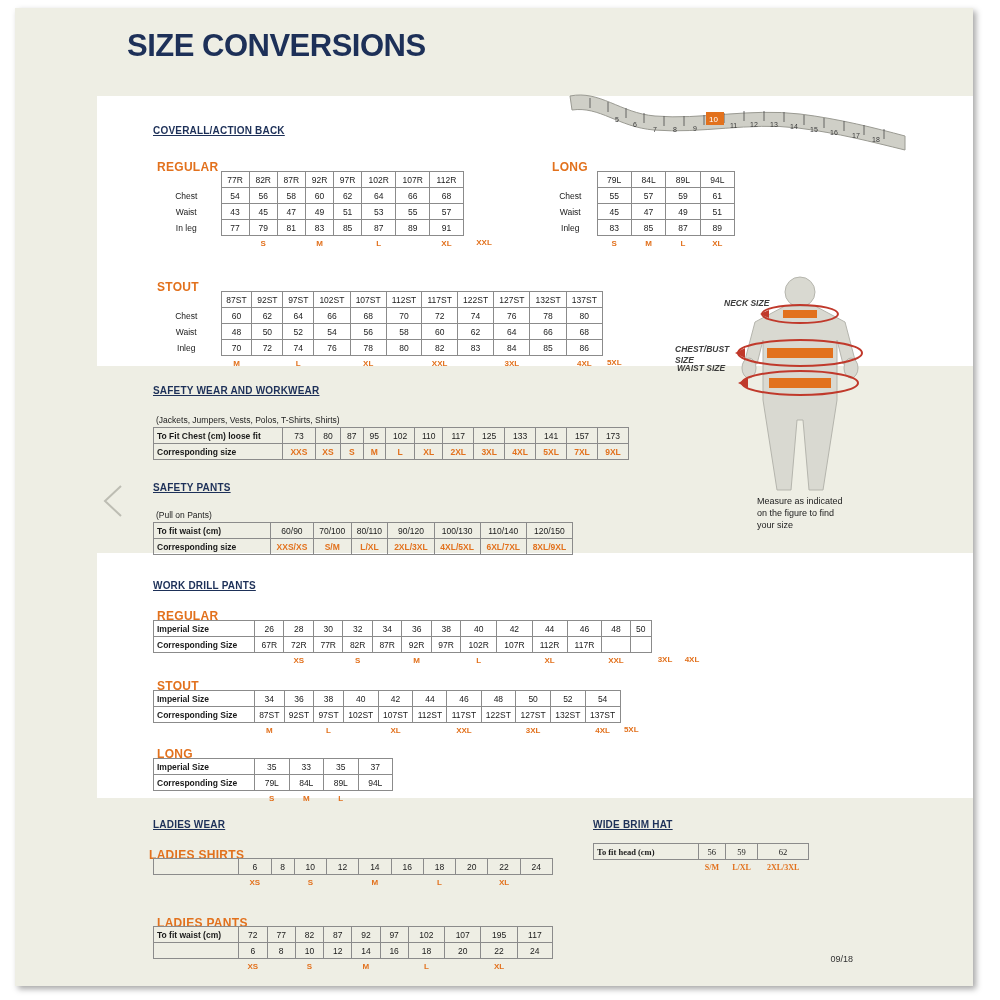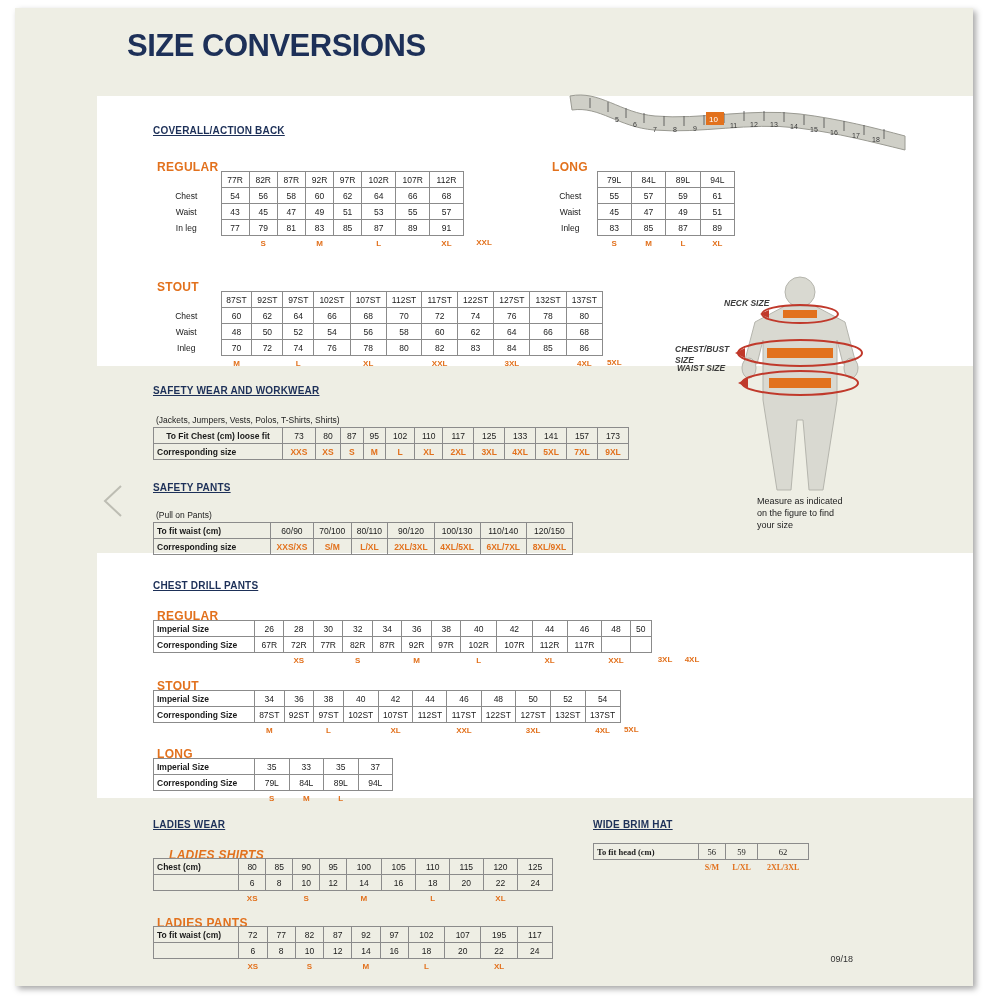--- a/index.html
+++ b/index.html
@@ -259,21 +259,21 @@
             <td>5XL</td>
           </tr>
         </tbody>
       </table>
 
     <div class="sect-title" style="left:138px;top:377px;">SAFETY WEAR AND WORKWEAR</div>
     <div class="note" style="left:141px;top:407px;">(Jackets, Jumpers, Vests, Polos, T-Shirts, Shirts)</div>
     <table class="grid" id="tbl-safetywear" style="left:138px;top:419px;width:476px;">
         <tbody>
           <tr>
-            <td class="rowhead-b" style="width:122px;text-align:center">To Fit Chest (cm) loose fit</td>
+            <td class="rowhead-b" style="width:122px;text-align:left">To Fit Chest (cm) loose fit</td>
             <td>73</td>
             <td>80</td>
             <td>87</td>
             <td>95</td>
             <td>102</td>
             <td>110</td>
             <td>117</td>
             <td>125</td>
             <td>133</td>
             <td>141</td>
@@ -322,21 +322,21 @@
             <td style="color:#e2711d;font-weight:bold">6XL/7XL</td>
             <td style="color:#e2711d;font-weight:bold">8XL/9XL</td>
           </tr>
         </tbody>
       </table>
 
     <svg class="arrow-left" viewBox="0 0 24 34">
       <polyline points="20,2 4,17 20,32" fill="none" stroke="#bdbdb3" stroke-width="2"></polyline>
     </svg>
 
-    <div class="sect-title" style="left:138px;top:572px;">CHEST DRILL PANTS</div>
+    <div class="sect-title" style="left:138px;top:572px;">WORK DRILL PANTS</div>
     <div class="sub-label" style="left:142px;top:601px;">REGULAR</div>
     <table class="grid" id="tbl-wd-reg" style="left:138px;top:612px;width:553px;">
         <tbody>
           <tr>
             <td class="rowhead-b" style="width:94px;text-align:left">Imperial Size</td>
             <td>26</td>
             <td>28</td>
             <td>30</td>
             <td>32</td>
             <td>34</td>
@@ -454,36 +454,23 @@
             <td style="width:94px"></td>
             <td>S</td>
             <td>M</td>
             <td>L</td>
             <td></td>
           </tr>
         </tbody>
       </table>
 
     <div class="sect-title" style="left:138px;top:811px;">LADIES WEAR</div>
-    <div class="sub-label" style="left:154px;top:840px;font-style:italic;">LADIES SHIRTS</div>
+    <div class="sub-label" style="left:134px;top:840px;">LADIES SHIRTS</div>
     <table class="grid" id="tbl-ladies-shirts" style="left:138px;top:850px;width:400px;">
         <tbody>
-          <tr>
-            <td class="rowhead-b" style="width:78px;text-align:left">Chest (cm)</td>
-            <td>80</td>
-            <td>85</td>
-            <td>90</td>
-            <td>95</td>
-            <td>100</td>
-            <td>105</td>
-            <td>110</td>
-            <td>115</td>
-            <td>120</td>
-            <td>125</td>
-          </tr>
           <tr>
             <td class="rowhead-b" style="width:78px;text-align:left"></td>
             <td>6</td>
             <td>8</td>
             <td>10</td>
             <td>12</td>
             <td>14</td>
             <td>16</td>
             <td>18</td>
             <td>20</td>

